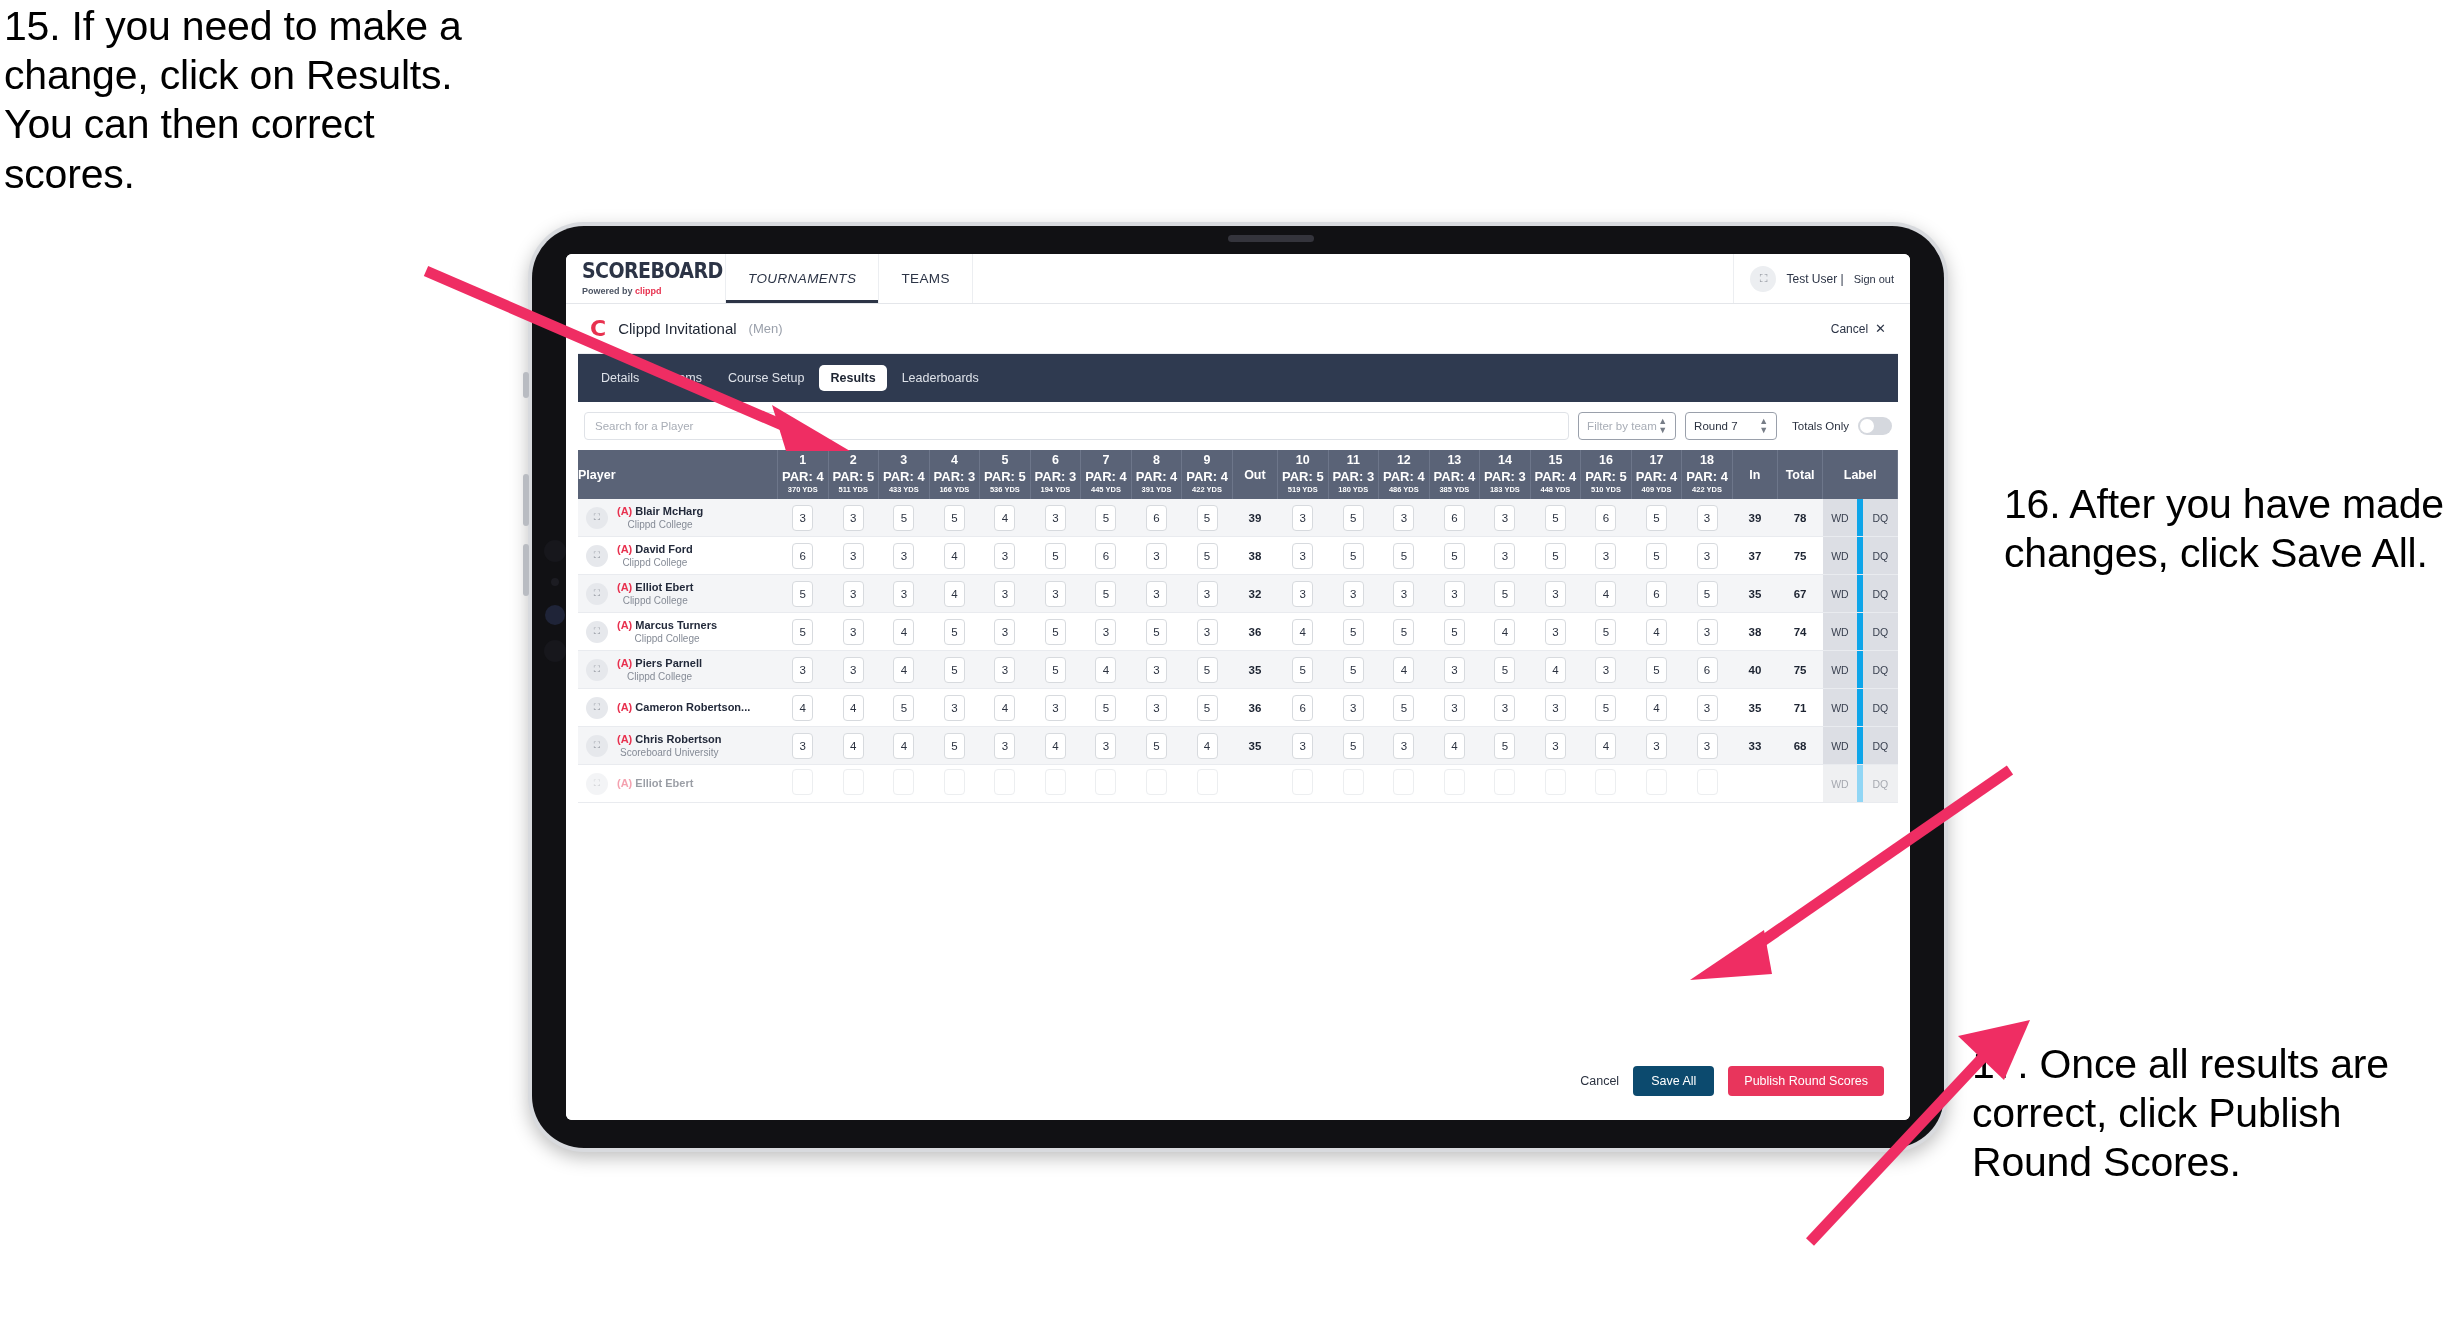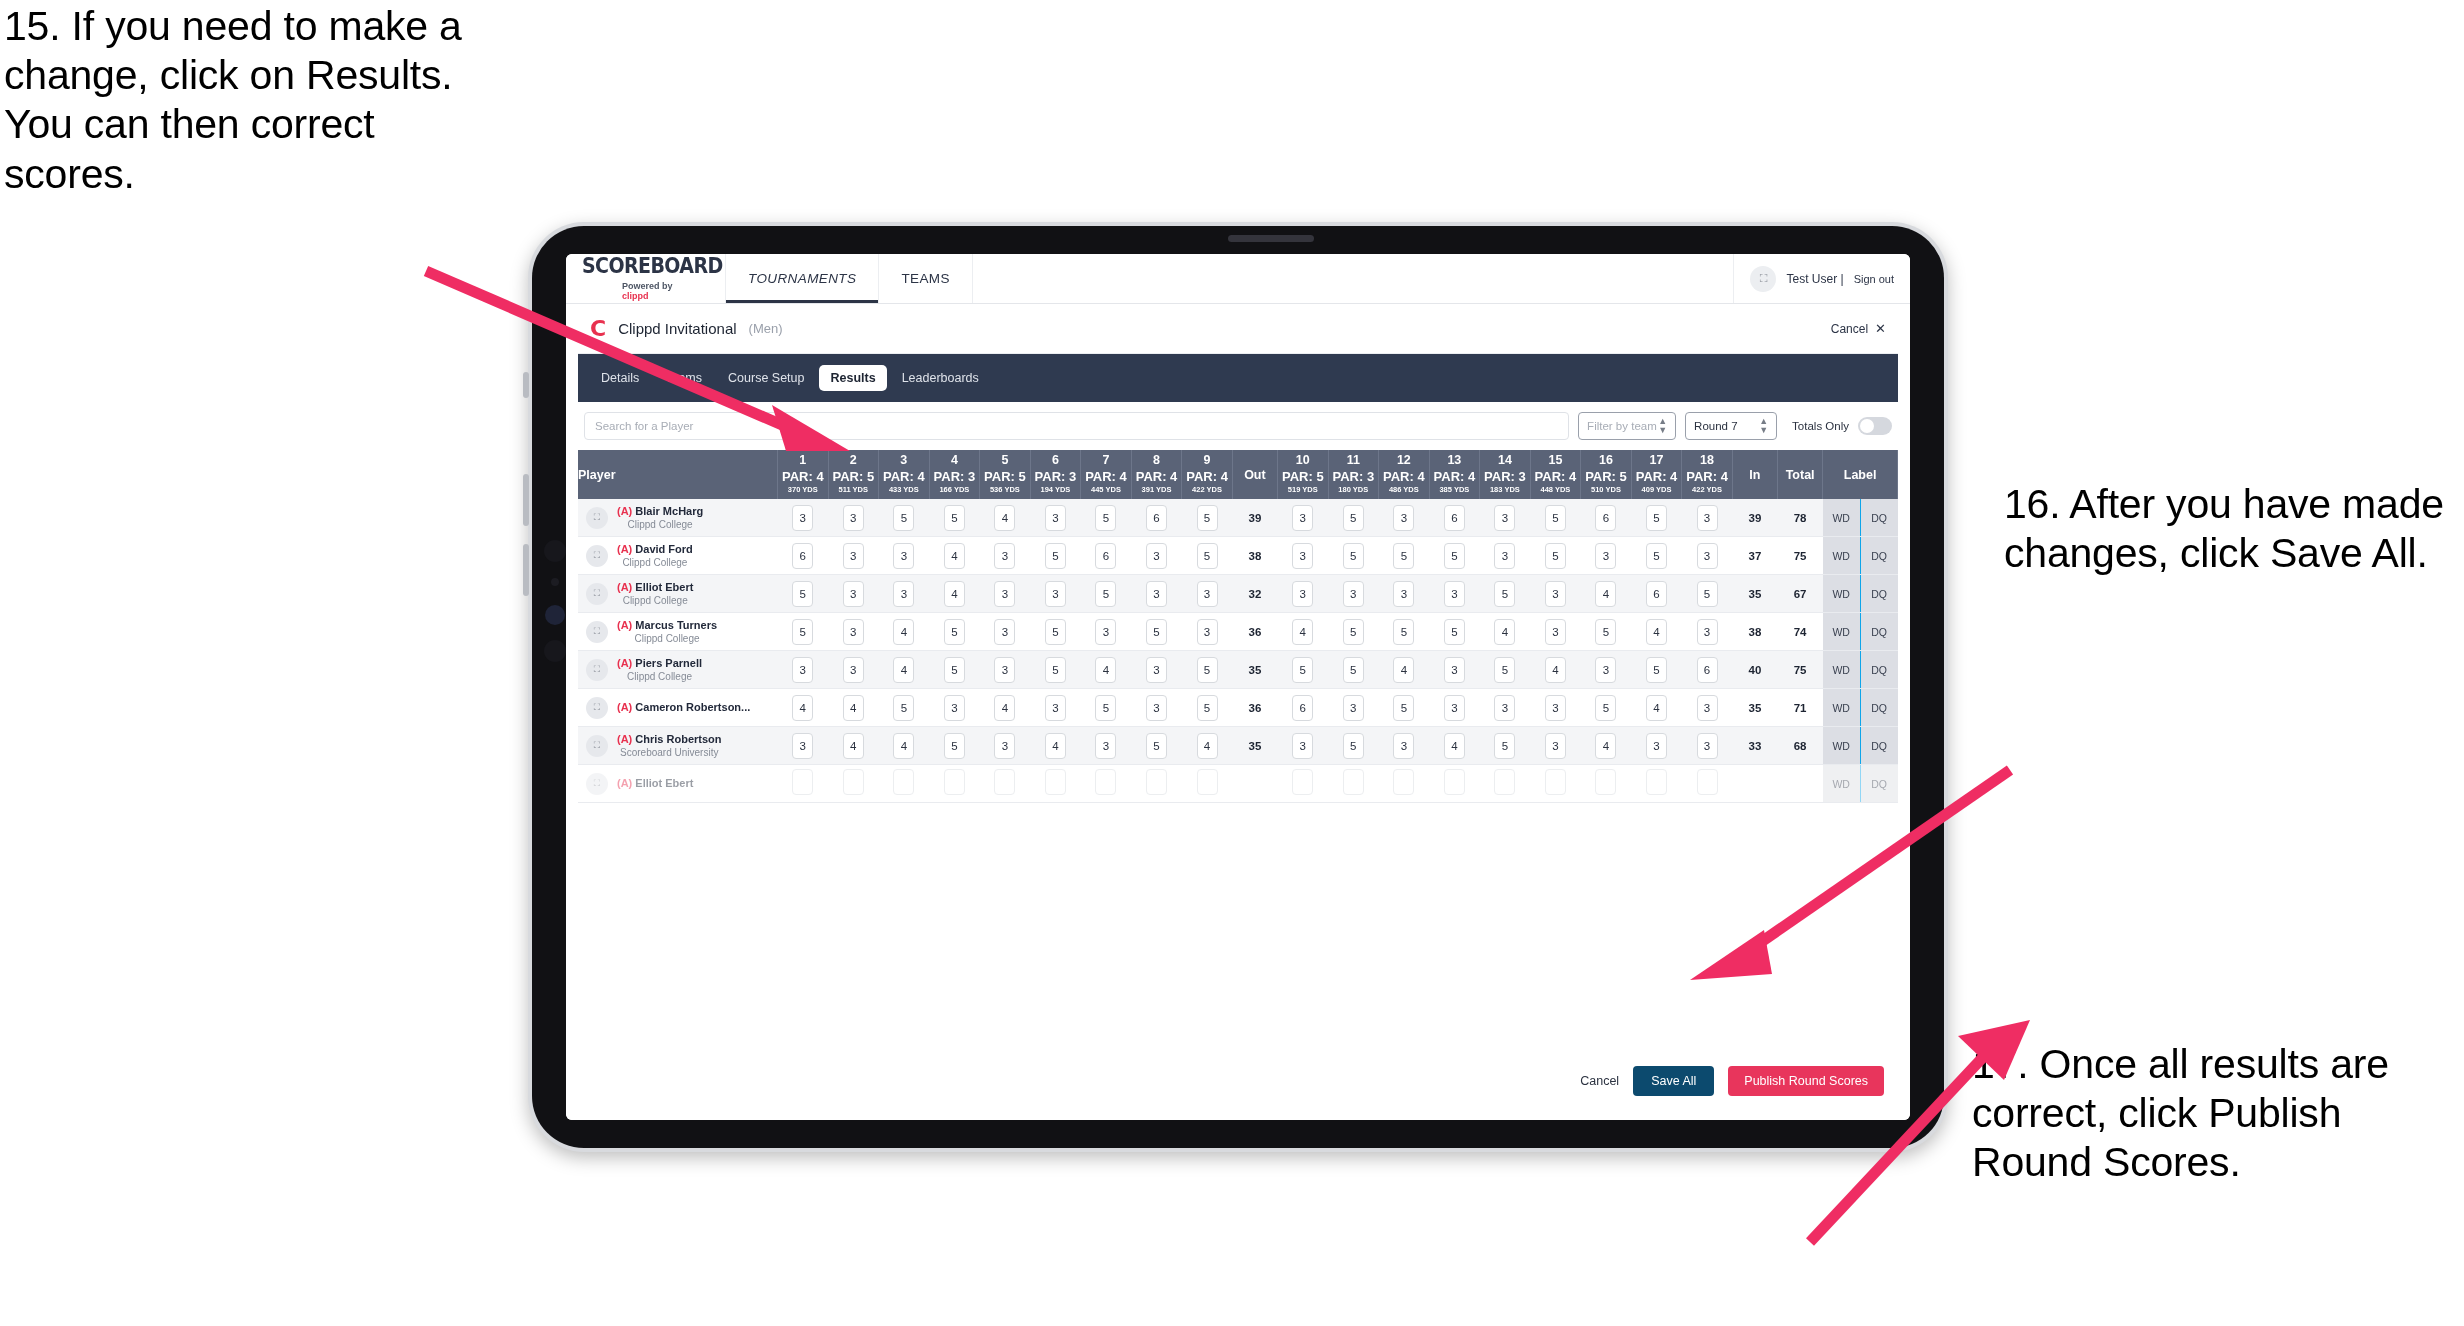--- a/index.html
+++ b/index.html
@@ -77,21 +77,21 @@
     justify-content: center; padding-left: 16px;
     border-right: 1px solid #eceef1;
   }
   #brand-name {
     font-family: "DejaVu Sans", sans-serif;
     font-weight: 700; font-size: 19px; letter-spacing: -0.6px;
     color: #2c3446; line-height: 1;
     transform: scaleY(1.12); transform-origin: left center;
   }
   #brand-sub { font-size: 9px; color: #4d5564; margin-top: 6px; font-weight: 700; }
-  #brand-sub span { color: #e8314f; margin-left: 40px; }
+  #brand-sub span { color: #e8314f; }
   .topnav {
     display: flex; align-items: center; padding: 0 22px;
     font-size: 13.5px; color: #2c3446; letter-spacing: .4px;
     border-right: 1px solid #eceef1; cursor: pointer;
   }
   .topnav.active { box-shadow: inset 0 -3px 0 #2c3446; font-style: italic; }
   #topbar-spacer { flex: 1; border-right: 1px solid #eceef1; }
   #userbox { display: flex; align-items: center; gap: 10px; padding: 0 16px; }
   .avatar {
     width: 26px; height: 26px; border-radius: 50%;
@@ -187,21 +187,21 @@
     display: inline-flex; align-items: center; justify-content: center;
     width: 21px; height: 26px; border: 1px solid #d7dade; border-radius: 4px;
     background: #fff; font-size: 11.5px; color: #2b3240;
   }
   td.sum { font-size: 11.5px; font-weight: 700; color: #1d2432; }
   td.flagcell { padding: 0; }
   .flagwrap { display: flex; height: 37px; align-items: stretch; }
   .flag {
     flex: 1; display: flex; align-items: center; justify-content: center;
     background: #dcdee4; font-size: 10.5px; color: #3a4150;
-    border-right: 1px solid #0ea5e9; cursor: pointer;
+    border-right: 6px solid #0ea5e9; cursor: pointer;
   }
   .flag:last-child { border-right: none; }
   tr.cut-row { opacity: .45; }
 
   
   #footer {
     height: 54px; flex: 0 0 54px; background: #fff;
     display: flex; align-items: center; justify-content: flex-end;
     gap: 14px; padding: 0 14px;
   }

